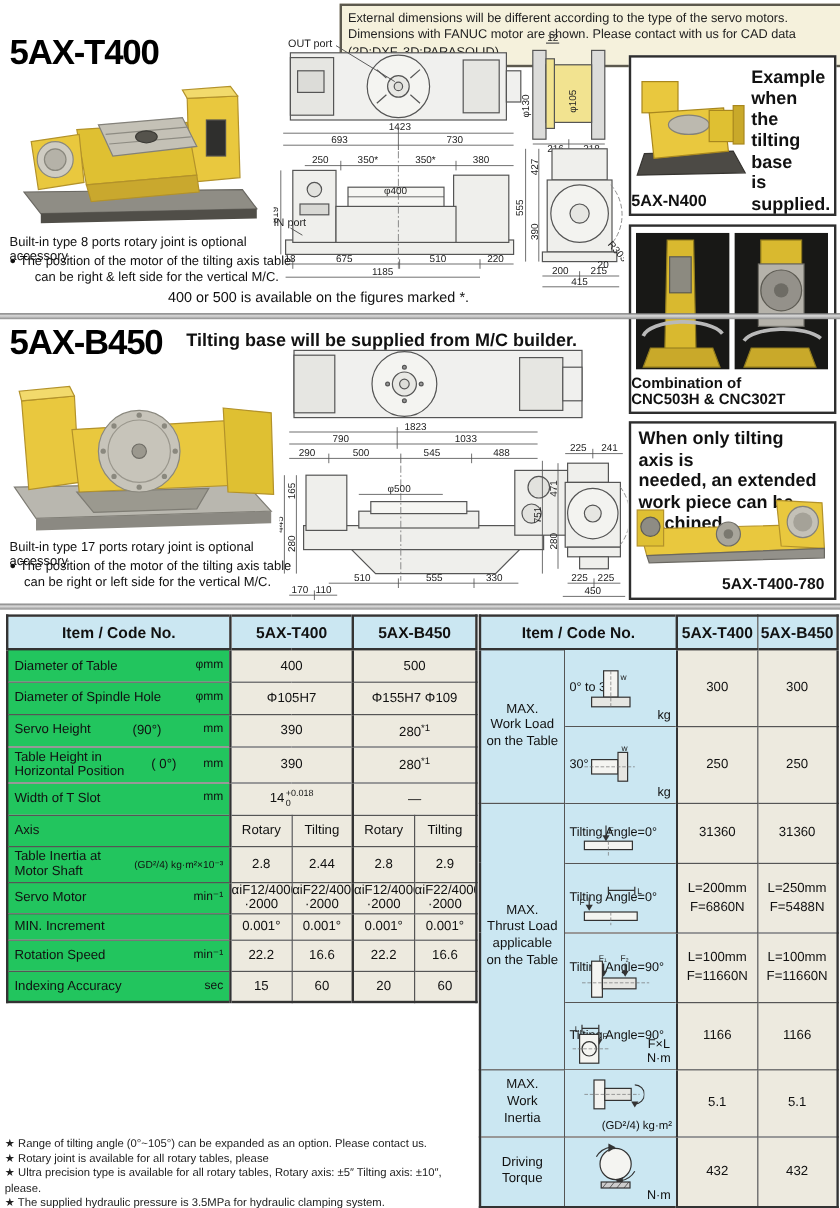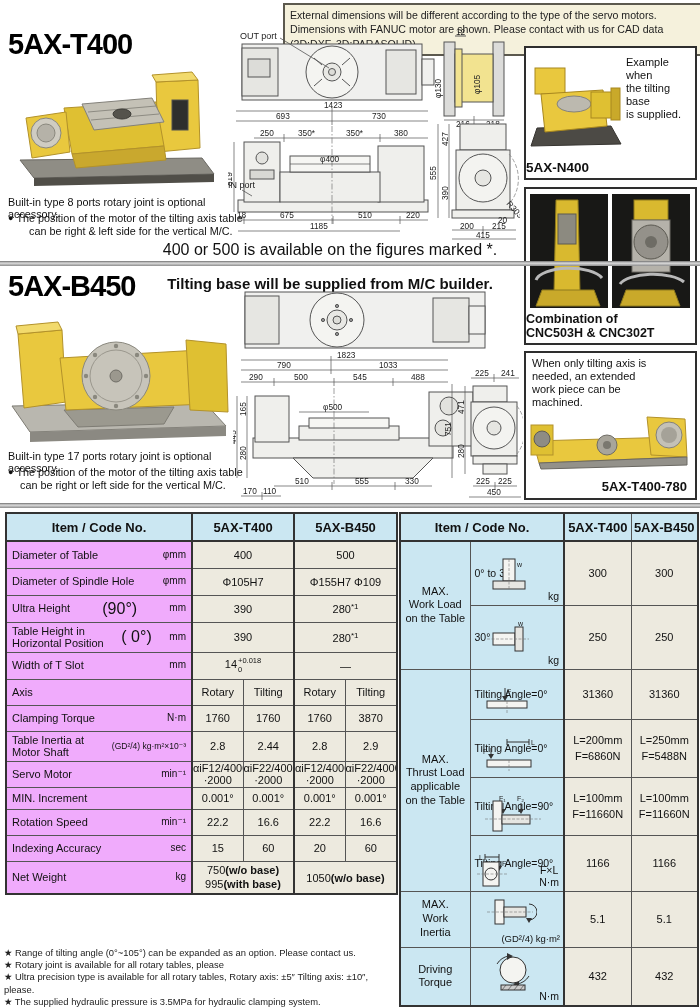--- a/index.html
+++ b/index.html
@@ -6,40 +6,40 @@
   #page{position:relative;width:700px;height:1007px;background:#ffffff;
         font-family:"Liberation Sans","DejaVu Sans",sans-serif;color:#111;overflow:hidden}
   .abs{position:absolute}
   .notebox{left:283px;top:3px;width:405px;background:#f5f1dc;border:2px solid #5c594e;
            font-size:10.6px;line-height:1.35;padding:3px 5px;color:#222}
   .h1{font-size:29px;font-weight:900;letter-spacing:-1px;color:#000}
   .smallnote{font-size:10.8px;color:#111}
   .bullets{font-size:10.8px;line-height:1.25}
   .blt{margin-right:3px;font-size:9px;vertical-align:1px}
   .ind{padding-left:12px}
-  .capline{font-size:16px;text-align:center}
+  .capline{font-size:12px;text-align:left}
   .subtitle{font-size:15px;font-weight:bold;text-align:center}
   .sep{left:0;width:700px;height:5px;background:linear-gradient(180deg,#6f6f6f,#dcdcdc 42%,#8d8d8d)}
   .rbox{border:2px solid #2e2e2e;background:#fff}
-  .rbox .txt{font-weight:normal;font-size:11px;line-height:1.18;white-space:pre-line}
+  .rbox .txt{font-weight:bold;font-size:15px;line-height:1.18;white-space:pre-line}
   .rbox .cap{font-weight:bold;font-size:13px;text-align:left;white-space:pre-line}
   svg text{font-family:"Liberation Sans","DejaVu Sans",sans-serif;fill:#222}
   .dimtxt{font-size:8.3px}
   .dimtxt.b{font-size:9px}
   
   table{border-collapse:collapse;table-layout:fixed;background:#fff}
   .spec{border:2px solid #333}
   .spec td{border:1px solid #555;overflow:hidden;padding:0}
   td.hd{background:#cbe7f2;font-weight:bold;font-size:13px;text-align:center;border-bottom:2px solid #333!important}
-  td.lb{background:#f0abfc;font-size:11px;padding:1px 5px}
+  td.lb{background:#22c55e;font-size:11px;padding:1px 5px}
   td.vl{background:#edeadf;font-size:11px;text-align:center}
   .bL{border-left:2px solid #333!important}
   .cellflex{display:flex;justify-content:space-between;align-items:center;height:100%}
   .nm{white-space:pre-line;line-height:1.12}
-  .mid{font-size:16px}
+  .mid{font-size:11px}
   .un{font-size:10px;white-space:pre-line;text-align:center;line-height:1.05}
   .sup{font-size:8px;vertical-align:4px}
   .tol{display:inline-block;vertical-align:middle;margin-left:1px;text-align:left}
   .tline{display:block;font-size:7.5px;line-height:1.1}
   .sm{font-size:9px;line-height:1.15;white-space:pre-line}
   .wb b{font-weight:bold}
   
   .load{border:2px solid #333}
   .load td{border:1px solid #555;overflow:hidden;padding:0}
   .load td.gp{background:#cbe7f2;font-size:11px;text-align:center;white-space:pre-line;line-height:1.25}
@@ -236,21 +236,21 @@
       <circle cx="80" cy="34" r="10" fill="#a8a59b" stroke="#6f6d66"></circle>
       <circle cx="80" cy="34" r="4" fill="#7a786f"></circle>
       <polygon points="12,52 160,46 160,54 14,58" fill="#93918a" stroke="#6a6862"></polygon>
     </svg>
     <div class="abs cap" style="right:8px;bottom:4px;font-size:13px">5AX-T400-780</div>
   </div>
 
   <div class="abs sep" style="top:261px"></div>
 
   <div class="abs h1" style="left:8px;top:270px">5AX-B450</div>
-  <div class="abs subtitle" style="left:140px;top:275px;width:380px">Tilting base will be supplied from M/C builder.</div>
+  <div class="abs subtitle" style="left:128px;top:275px;width:380px">Tilting base will be supplied from M/C builder.</div>
 
   <svg class="abs" style="left:4px;top:298px" width="230" height="150" viewBox="0 0 230 150">
     <polygon points="8,108 200,104 222,128 26,134" fill="#b9b7af" stroke="#7e7c74"></polygon>
     <polygon points="26,134 222,128 222,138 26,144" fill="#8b8982"></polygon>
     <polygon points="60,112 170,109 160,126 74,129" fill="#9b998f" stroke="#7e7c74"></polygon>
     <polygon points="14,36 58,32 62,104 20,110" fill="#e9c83e" stroke="#b3922a"></polygon>
     <polygon points="14,36 58,32 54,24 12,28" fill="#f2da6c" stroke="#b3922a"></polygon>
     <polygon points="56,60 196,52 202,106 62,112" fill="#e9c83e" stroke="#b3922a"></polygon>
     <polygon points="182,42 222,46 224,114 186,112" fill="#dfc032" stroke="#b3922a"></polygon>
     <circle cx="112" cy="78" r="34" fill="#c7c4ba" stroke="#8a887e"></circle>
@@ -394,21 +394,21 @@
               <span class="nm">Diameter of Spindle Hole</span>
               <span class="un">φmm</span>
             </div>
           </td>
       <td class="vl bL" colspan="2">Φ105H7</td>
       <td class="vl bL" colspan="2">Φ155H7 Φ109</td>
     </tr>
     <tr style="height:27px">
       <td class="lb">
             <div class="cellflex">
-              <span class="nm">Ultra Height</span>
+              <span class="nm">Servo Height</span>
               <span class="mid">(90°)</span>
               <span class="un">mm</span>
             </div>
           </td>
       <td class="vl bL" colspan="2">390</td>
       <td class="vl bL" colspan="2"><span>280</span><span class="sup">*1</span></td>
     </tr>
     <tr style="height:30px">
       <td class="lb">
             <div class="cellflex">
@@ -434,32 +434,20 @@
     <tr style="height:26px">
       <td class="lb">
             <div class="cellflex">
               <span class="nm">Axis</span>
             </div>
           </td>
       <td class="vl bL">Rotary</td>
       <td class="vl">Tilting</td>
       <td class="vl bL">Rotary</td>
       <td class="vl">Tilting</td>
-    </tr>
-    <tr style="height:26px">
-      <td class="lb">
-            <div class="cellflex">
-              <span class="nm">Clamping Torque</span>
-              <span class="un">N·m</span>
-            </div>
-          </td>
-      <td class="vl bL">1760</td>
-      <td class="vl">1760</td>
-      <td class="vl bL">1760</td>
-      <td class="vl">3870</td>
     </tr>
     <tr style="height:30px">
       <td class="lb">
             <div class="cellflex">
               <span class="nm">Table Inertia at
 Motor Shaft</span>
               <span class="un" style="font-size:8.5px">(GD²/4) kg·m²×10⁻³</span>
             </div>
           </td>
       <td class="vl bL">2.8</td>
@@ -510,30 +498,20 @@
       <td class="lb">
             <div class="cellflex">
               <span class="nm">Indexing Accuracy</span>
               <span class="un">sec</span>
             </div>
           </td>
       <td class="vl bL">15</td>
       <td class="vl">60</td>
       <td class="vl bL">20</td>
       <td class="vl">60</td>
-    </tr>
-    <tr style="height:33px">
-      <td class="lb">
-            <div class="cellflex">
-              <span class="nm">Net Weight</span>
-              <span class="un">kg</span>
-            </div>
-          </td>
-      <td class="vl bL wb" colspan="2" style="line-height:1.2"><span>750</span><b>(w/o base)</b><br><span>995</span><b>(with base)</b></td>
-      <td class="vl bL wb" colspan="2"><span>1050</span><b>(w/o base)</b></td>
     </tr>
   </tbody>
     </table>
 
   <div class="abs" style="left:4px;top:947px;width:392px">
     <div class="foot">★ Range of tilting angle (0°~105°) can be expanded as an option. Please contact us.</div>
     <div class="foot">★ Rotary joint is available for all rotary tables, please</div>
     <div class="foot">★ Ultra precision type is available for all rotary tables, Rotary axis: ±5″ Tilting axis: ±10″, please.</div>
     <div class="foot">★ The supplied hydraulic pressure is 3.5MPa for hydraulic clamping system.</div>
 

